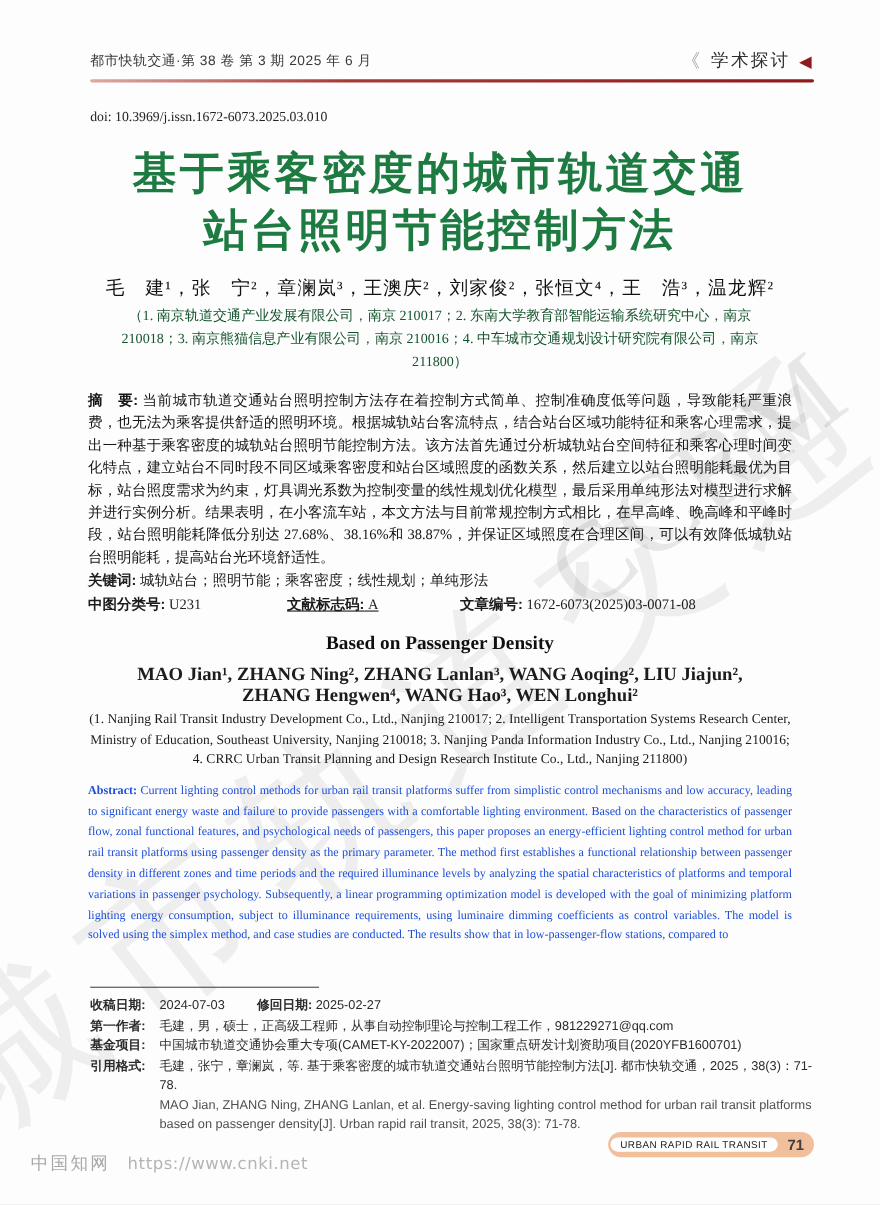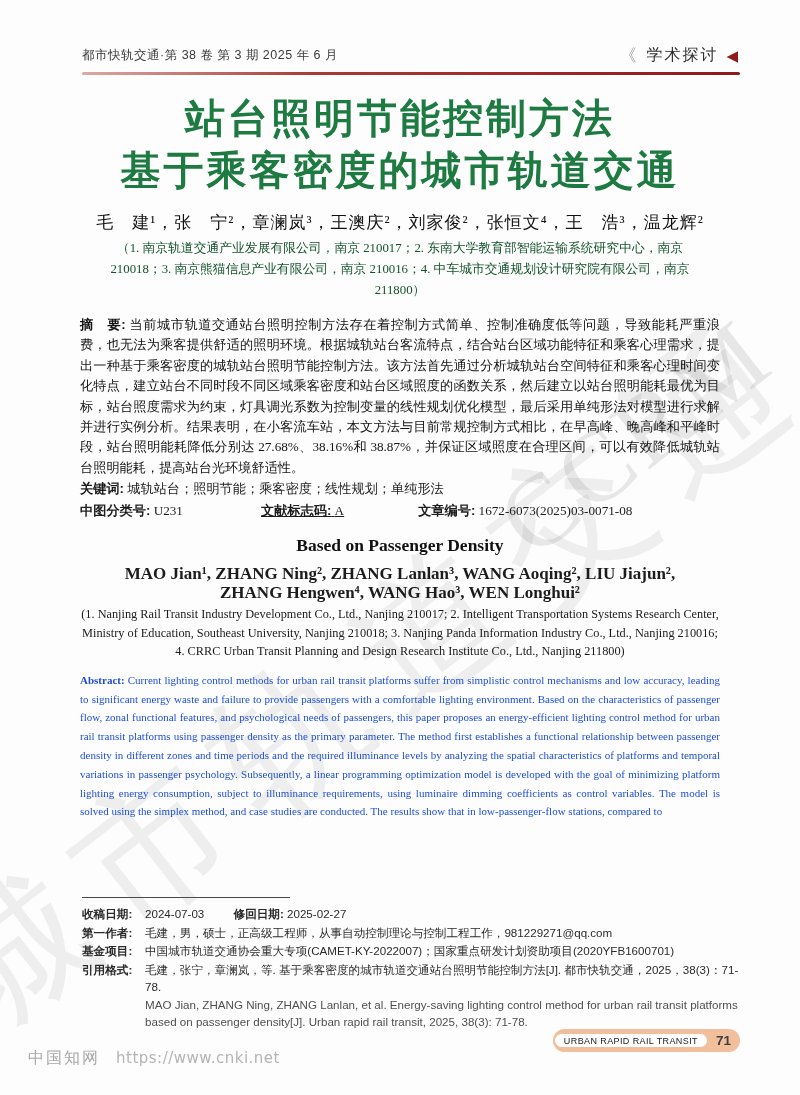--- a/index.html
+++ b/index.html
@@ -85,26 +85,27 @@
   <div class="header">
     <span class="journal-info">都市快轨交通·第 38 卷 第 3 期 2025 年 6 月</span>
     <span class="section-wrap">
       <span class="guillemet">《</span>
       <span>学术探讨</span>
       <span class="tri">◀</span>
     </span>
   </div>
   <div class="rule"></div>
 
+  <div class="doi">doi: 10.3969/j.issn.1672-6073.2025.03.010</div>
 
   <div class="content">
 
     <div class="title-cn">
+      <div>基于乘客密度的城市轨道交通</div>
       <div>站台照明节能控制方法</div>
-      <div>基于乘客密度的城市轨道交通</div>
     </div>
 
     <div class="authors-cn">毛　建¹，张　宁²，章澜岚³，王澳庆²，刘家俊²，张恒文⁴，王　浩³，温龙辉²</div>
     <div class="affil-cn">（1. 南京轨道交通产业发展有限公司，南京 210017；2. 东南大学教育部智能运输系统研究中心，南京 210018；3. 南京熊猫信息产业有限公司，南京 210016；4. 中车城市交通规划设计研究院有限公司，南京 211800）</div>
 
     <div class="abs-cn">
       <span class="lbl">摘　要:</span>
       <span>当前城市轨道交通站台照明控制方法存在着控制方式简单、控制准确度低等问题，导致能耗严重浪费，也无法为乘客提供舒适的照明环境。根据城轨站台客流特点，结合站台区域功能特征和乘客心理需求，提出一种基于乘客密度的城轨站台照明节能控制方法。该方法首先通过分析城轨站台空间特征和乘客心理时间变化特点，建立站台不同时段不同区域乘客密度和站台区域照度的函数关系，然后建立以站台照明能耗最优为目标，站台照度需求为约束，灯具调光系数为控制变量的线性规划优化模型，最后采用单纯形法对模型进行求解并进行实例分析。结果表明，在小客流车站，本文方法与目前常规控制方式相比，在早高峰、晚高峰和平峰时段，站台照明能耗降低分别达 27.68%、38.16%和 38.87%，并保证区域照度在合理区间，可以有效降低城轨站台照明能耗，提高站台光环境舒适性。</span>
     </div>
 

